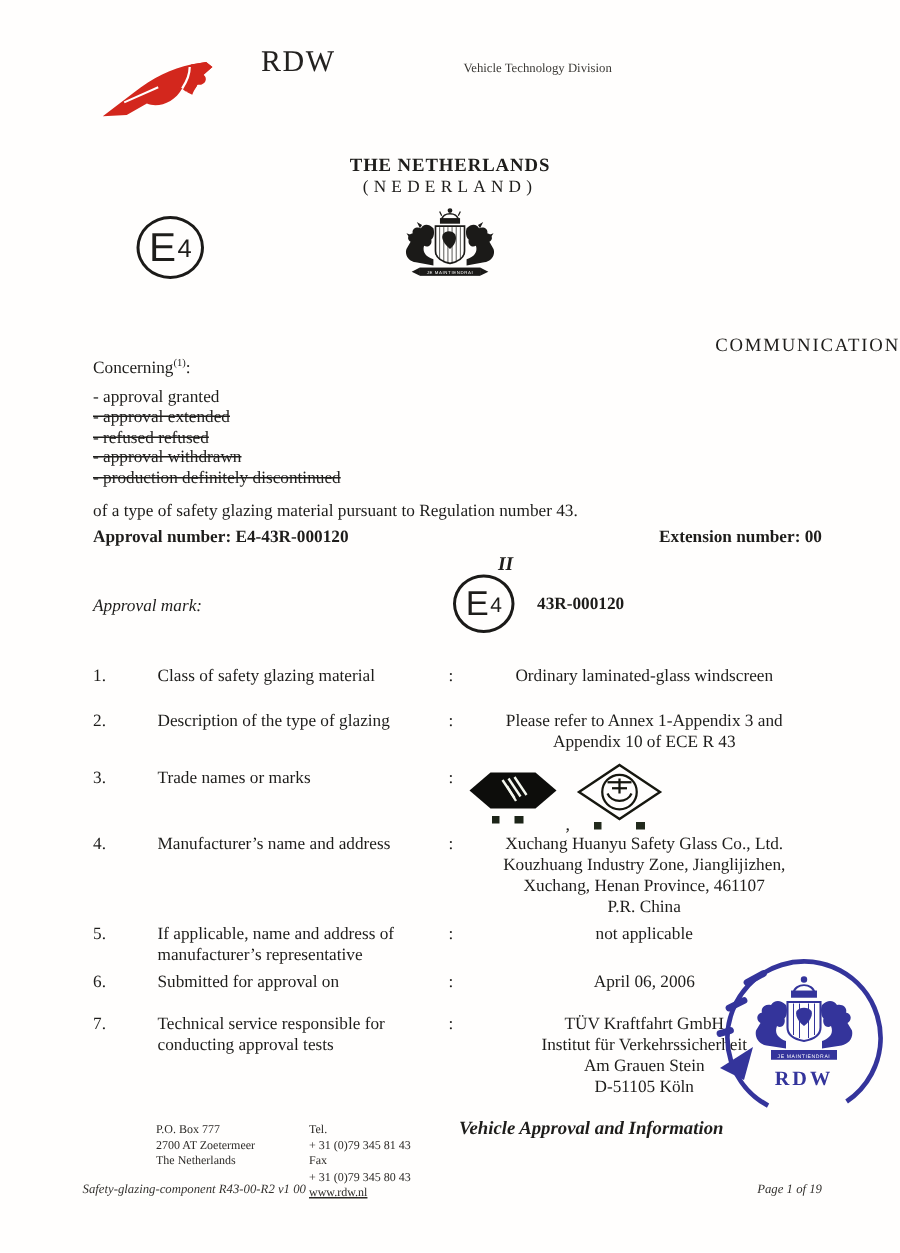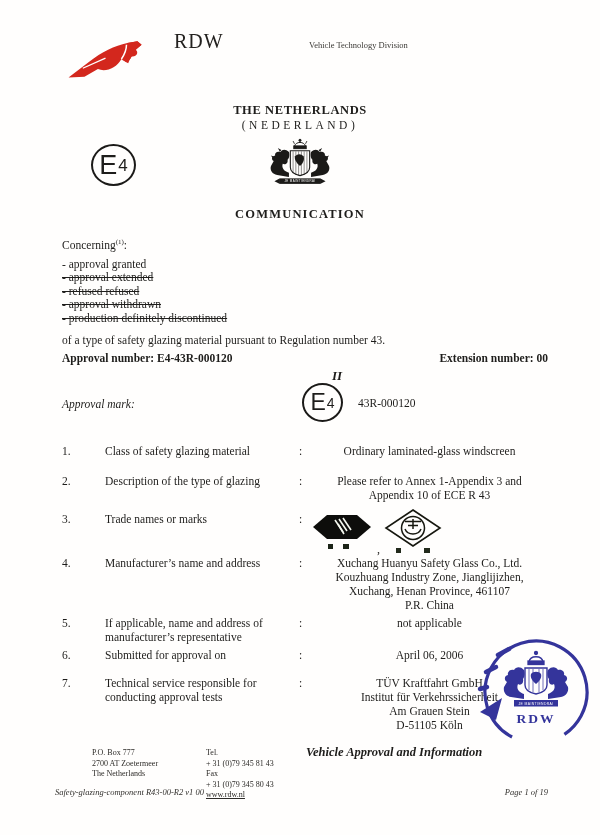--- a/index.html
+++ b/index.html
@@ -34,21 +34,21 @@
     font-family: "Liberation Sans", sans-serif;
   }
   .e4-badge .big-e { font-size: 27px; line-height: 1; font-weight: 400; }
   .e4-badge .small-4 { font-size: 17px; line-height: 1; margin-left: 1px; }
 
   
   .title-block { position: absolute; top: 103px; left: 0; right: 0; text-align: center; }
   .country { font-size: 12.5px; font-weight: bold; letter-spacing: 0.6px; }
   .country-native { font-size: 11.5px; letter-spacing: 3.5px; margin-top: 1px; }
   .coat-of-arms { display: block; margin: 7px auto 0 auto; }
-  .communication { font-size: 12.5px; font-weight: bold; letter-spacing: 1.2px; margin-top: 9px; }
+  .communication { font-size: 12.5px; font-weight: normal; letter-spacing: 1.2px; margin-top: 25px; text-align: right; }
 
   
   .concerning { position: absolute; left: 62px; top: 238px; font-size: 11.5px; }
   .concerning sup { font-size: 7px; }
   .options { margin-top: 7px; line-height: 13.5px; }
   .option.struck { text-decoration: line-through; }
   .subject { margin-top: 9px; font-size: 11.5px; }
 
   
   .approval-number-row {
@@ -69,42 +69,42 @@
   }
   .mark-circle {
     position: absolute; left: 2px; top: 15px;
     width: 41px; height: 39px;
     border: 2px solid #1b1a18; border-radius: 50%;
     display: flex; align-items: center; justify-content: center;
     font-family: "Liberation Sans", sans-serif;
   }
   .mark-circle .big-e { font-size: 23px; line-height: 1; }
   .mark-circle .small-4 { font-size: 14px; line-height: 1; margin-left: 1px; }
-  .mark-code { position: absolute; left: 58px; top: 29px; font-size: 11.5px; font-weight: normal; text-align: right; }
+  .mark-code { position: absolute; left: 58px; top: 29px; font-size: 11.5px; font-weight: bold; text-align: right; }
 
   
   .items { position: absolute; left: 62px; top: 444px; width: 486px; font-size: 11.5px; line-height: 14px; }
   .item-row { display: flex; align-items: flex-start; }
   .item-num { width: 43px; flex: none; }
   .item-label { width: 194px; flex: none; padding-right: 6px; }
   .item-colon { width: 12px; flex: none; }
   .item-value { flex: 1; text-align: center; }
   .mb-a { margin-bottom: 16px; }
   .mb-b { margin-bottom: 10px; }
   .mb-c { margin-bottom: 2px; }
   .mb-d { margin-bottom: 4px; }
   .mb-e { margin-bottom: 14px; }
   .trademarks { display: flex; align-items: flex-end; gap: 4px; margin-top: -4px; }
   .tm-comma { font-size: 12px; line-height: 10px; }
 
   
   .stamp { position: absolute; left: 472px; top: 632px; }
 
   
-  .footer-address { position: absolute; left: 92px; top: 748px; font-size: 8px; line-height: 10.5px; color: #2c2a27; }
+  .footer-address { position: absolute; left: 104px; top: 748px; font-size: 8px; line-height: 10.5px; color: #2c2a27; }
   .footer-contact { position: absolute; left: 206px; top: 748px; font-size: 8px; line-height: 10.5px; color: #2c2a27; }
   .footer-contact .row { display: flex; flex-direction: column; }
   .footer-contact .lbl { width: 26px; }
   .footer-web { text-decoration: underline; }
   .footer-dept {
     position: absolute; left: 306px; top: 745px;
     font-size: 12.5px; font-weight: bold; font-style: italic;
   }
   .footer-ref { position: absolute; left: 55px; top: 787px; font-size: 8.5px; font-style: italic; color: #33312e; }
   .footer-page { position: absolute; right: 52px; top: 787px; font-size: 8.5px; font-style: italic; color: #33312e; }

